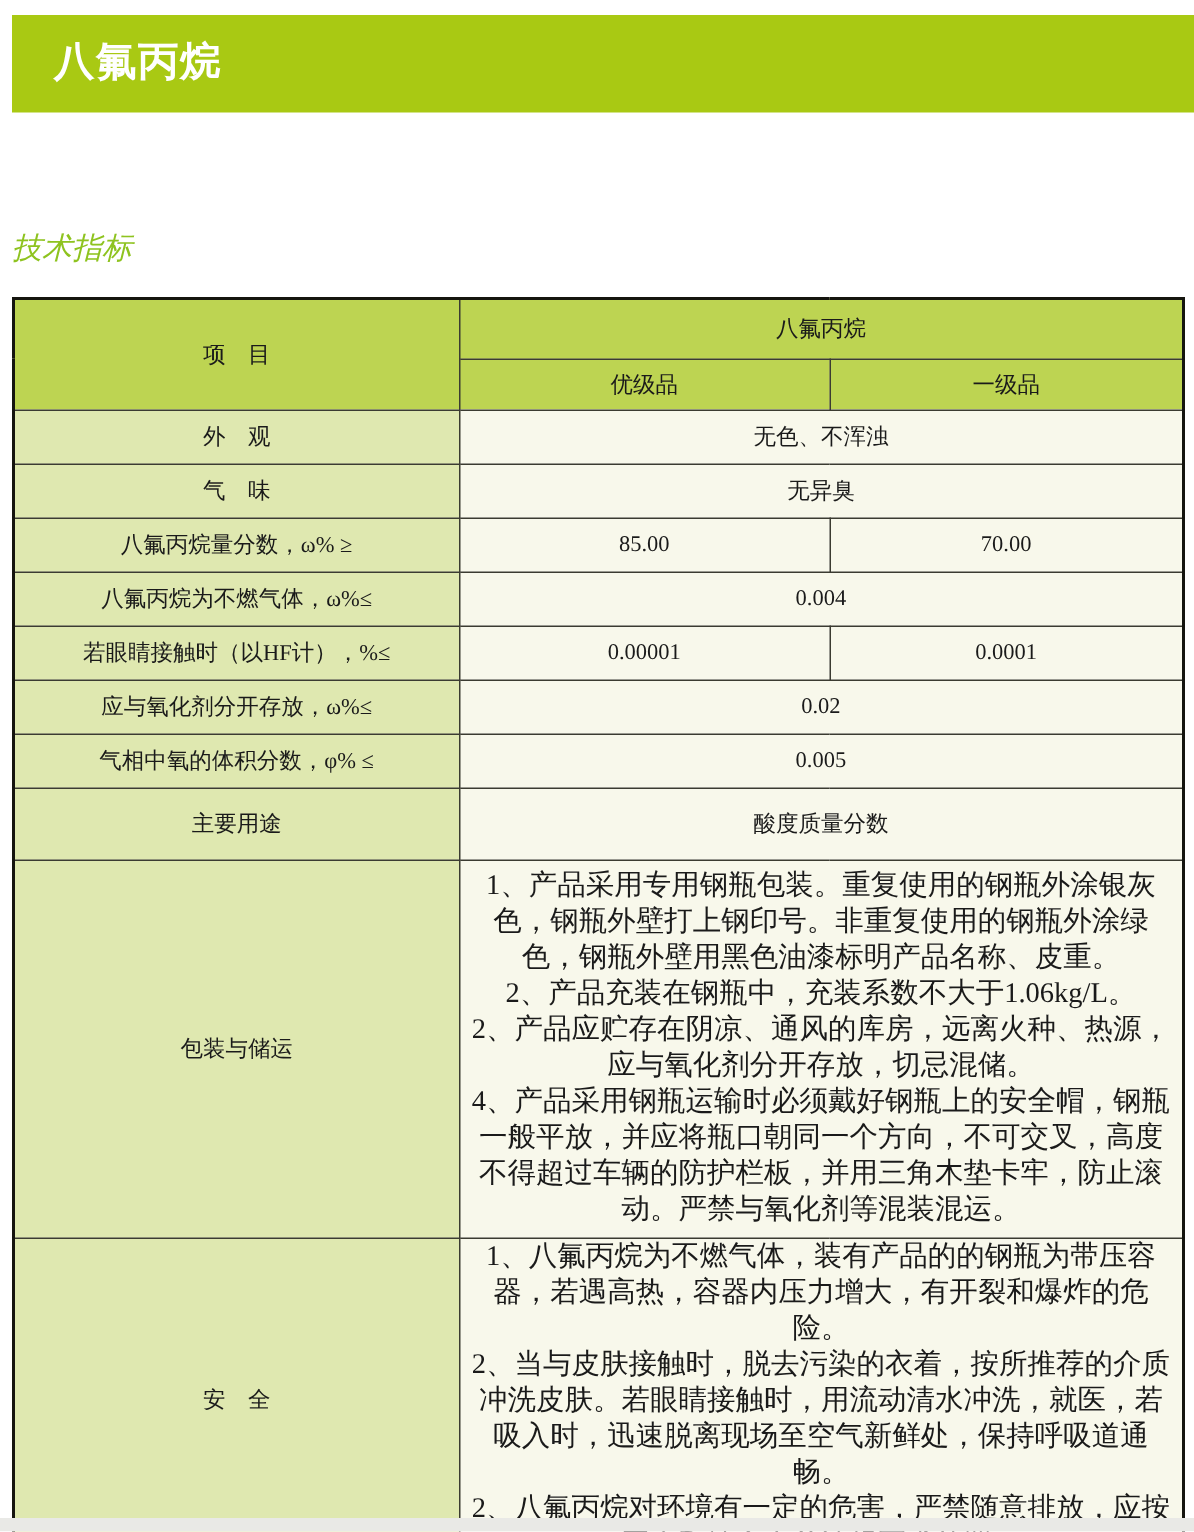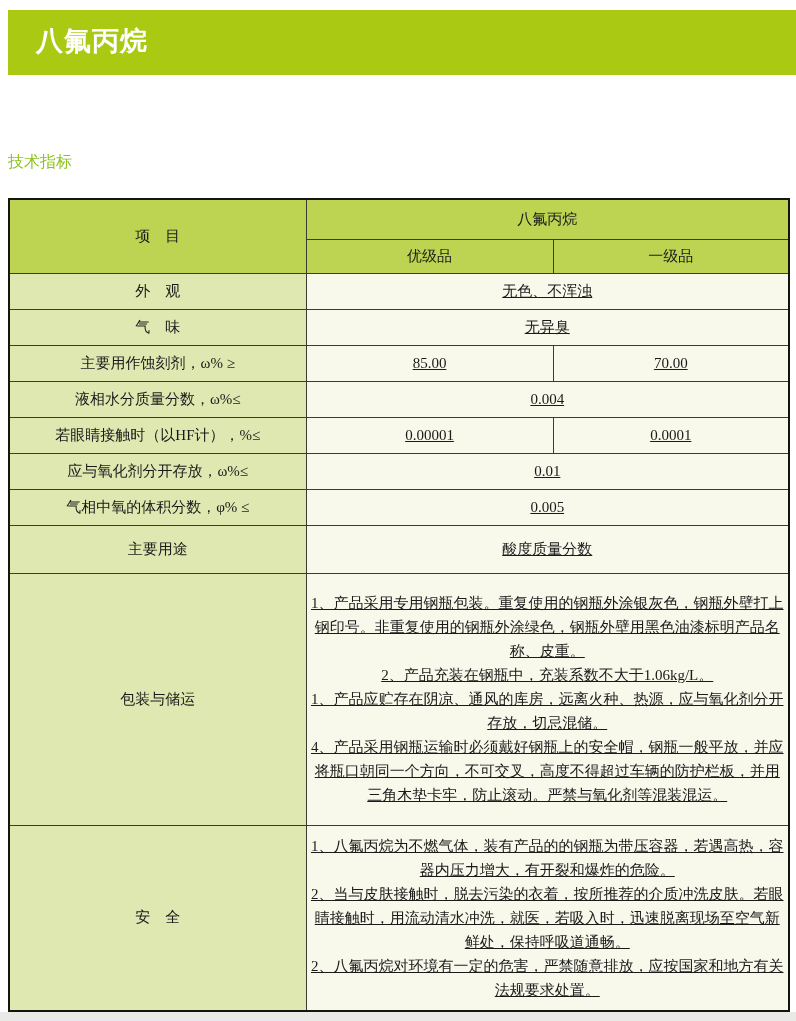--- a/index.html
+++ b/index.html
@@ -19,46 +19,46 @@
     position:absolute;left:8px;top:10px;width:788px;height:65px;
     background:var(--banner_green,#a9c913);
     display:flex;align-items:center;
   }
   .banner-title{
     color:#ffffff;font-size:27px;font-weight:bold;letter-spacing:1px;
     padding-left:28px;padding-bottom:4px;
   }
   .section-heading{
     position:absolute;left:8px;top:152px;
-    color:var(--heading_green,#8ec31f);font-size:16px;font-weight:500;
+    color:var(--heading_green,#8ec31f);font-size:20px;font-weight:500;font-style:italic;
   }
   table.spec{
     position:absolute;left:8px;top:198px;width:780px;
     border-collapse:collapse;table-layout:fixed;
     border:2px solid var(--outer_border,#15150f);
     font-family:"Liberation Serif","DejaVu Serif",serif;
     color:#1a1a1a;font-size:15px;
   }
   table.spec td{
     border:1px solid var(--border_dark,#3b3b31);
     text-align:center;vertical-align:middle;
     padding:0 4px;
   }
   td.hdr{background:var(--header_cell_green,#bdd452);}
   td.lbl{background:var(--label_cell_green,#dfe8b0);margin-top:24px;}
-  td.val{background:var(--value_cell_cream,#f8f8eb);text-decoration:underline;}
+  td.val{background:var(--value_cell_cream,#f8f8eb);}
   tr.rh1{height:40px;}
   tr.rh2{height:34px;}
   tr.rs{height:36px;}
   tr.ru{height:48px;}
   tr.rp{height:252px;}
   tr.rsafe{height:186px;}
   td.para{
     text-align:left;vertical-align:top;
-    padding:8px 10px 6px 12px;line-height:24px;font-size:15px;
+    padding:8px 10px 6px 12px;line-height:24px;font-size:19px;
   }
   td.para p{margin:0;}
   .bottom-strip{
     position:absolute;left:0;top:1012px;width:796px;height:9px;
     background:var(--bottom_strip,#e9e9e6);
   }
 </style>
 </head>
 <body>
 
@@ -88,57 +88,57 @@
       <td class="lbl">外　观</td>
       <td class="val" colspan="2">无色、不浑浊</td>
     </tr>
 
     <tr class="rs">
       <td class="lbl">气　味</td>
       <td class="val" colspan="2">无异臭</td>
     </tr>
 
     <tr class="rs">
-      <td class="lbl">主要用作蚀刻剂，ω% ≥</td>
+      <td class="lbl">八氟丙烷量分数，ω% ≥</td>
       <td class="val">85.00</td>
       <td class="val">70.00</td>
     </tr>
 
     <tr class="rs">
-      <td class="lbl">液相水分质量分数，ω%≤</td>
+      <td class="lbl">八氟丙烷为不燃气体，ω%≤</td>
       <td class="val" colspan="2">0.004</td>
     </tr>
 
     <tr class="rs">
       <td class="lbl">若眼睛接触时（以HF计），%≤</td>
       <td class="val">0.00001</td>
       <td class="val">0.0001</td>
     </tr>
 
     <tr class="rs">
       <td class="lbl">应与氧化剂分开存放，ω%≤</td>
-      <td class="val" colspan="2">0.01</td>
+      <td class="val" colspan="2">0.02</td>
     </tr>
 
     <tr class="rs">
       <td class="lbl">气相中氧的体积分数，φ% ≤</td>
       <td class="val" colspan="2">0.005</td>
     </tr>
 
     <tr class="ru">
       <td class="lbl">主要用途</td>
       <td class="val" colspan="2">酸度质量分数</td>
     </tr>
 
     <tr class="rp">
       <td class="lbl">包装与储运</td>
       <td class="val para" colspan="2">
         <p>1、产品采用专用钢瓶包装。重复使用的钢瓶外涂银灰色，钢瓶外壁打上钢印号。非重复使用的钢瓶外涂绿色，钢瓶外壁用黑色油漆标明产品名称、皮重。</p>
         <p>2、产品充装在钢瓶中，充装系数不大于1.06kg/L。</p>
-        <p>1、产品应贮存在阴凉、通风的库房，远离火种、热源，应与氧化剂分开存放，切忌混储。</p>
+        <p>2、产品应贮存在阴凉、通风的库房，远离火种、热源，应与氧化剂分开存放，切忌混储。</p>
         <p>4、产品采用钢瓶运输时必须戴好钢瓶上的安全帽，钢瓶一般平放，并应将瓶口朝同一个方向，不可交叉，高度不得超过车辆的防护栏板，并用三角木垫卡牢，防止滚动。严禁与氧化剂等混装混运。</p>
       </td>
     </tr>
 
     <tr class="rsafe">
       <td class="lbl">安　全</td>
       <td class="val para" colspan="2">
         <p>1、八氟丙烷为不燃气体，装有产品的的钢瓶为带压容器，若遇高热，容器内压力增大，有开裂和爆炸的危险。</p>
         <p>2、当与皮肤接触时，脱去污染的衣着，按所推荐的介质冲洗皮肤。若眼睛接触时，用流动清水冲洗，就医，若吸入时，迅速脱离现场至空气新鲜处，保持呼吸道通畅。</p>
         <p>2、八氟丙烷对环境有一定的危害，严禁随意排放，应按国家和地方有关法规要求处置。</p>

